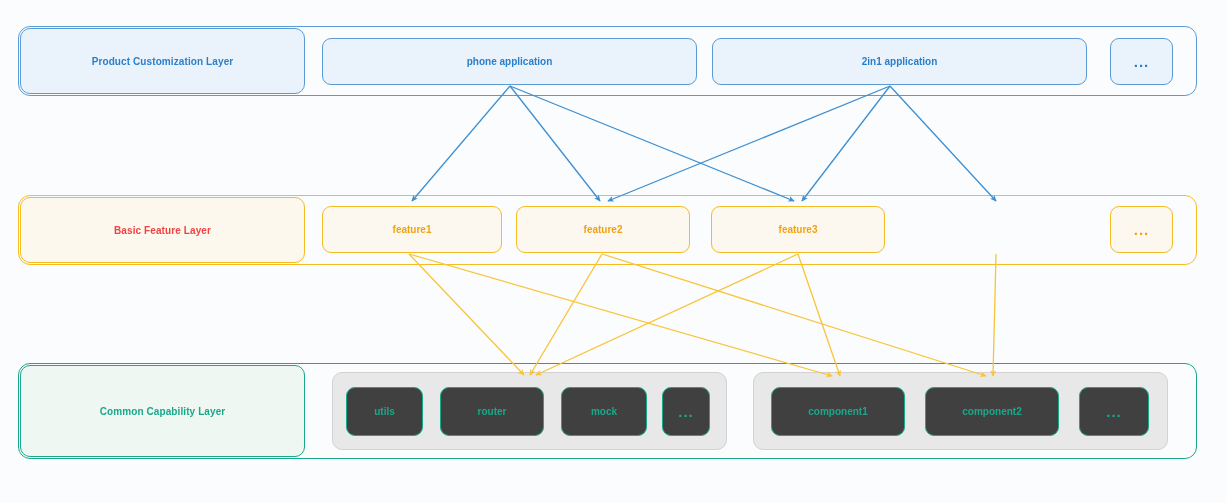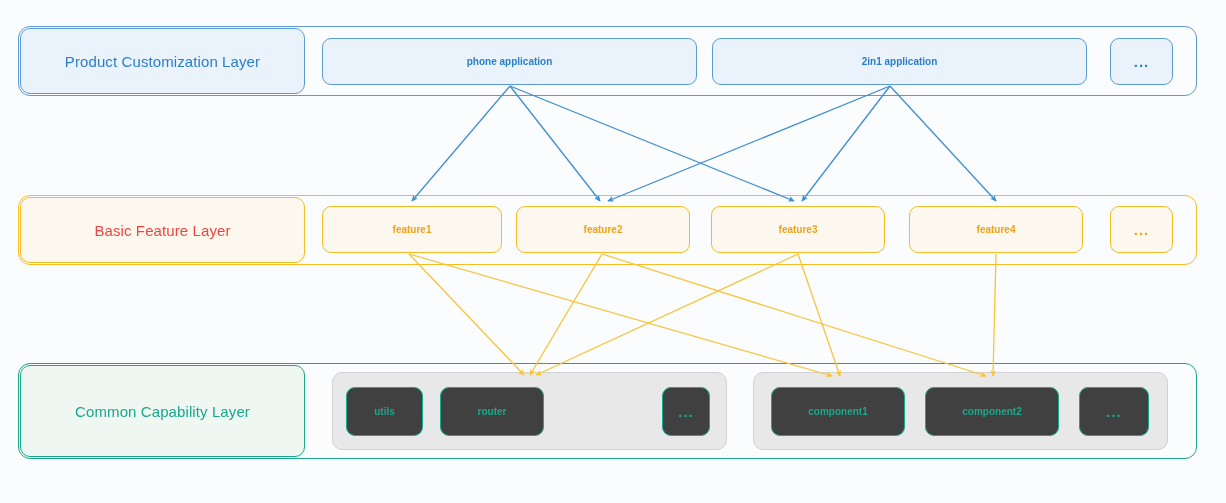--- a/index.html
+++ b/index.html
@@ -17,21 +17,21 @@
   .band{position:absolute;box-sizing:border-box;border-width:1.5px;border-style:solid;border-radius:12px;}
   .band.blue  {border-color:#5b9bd5;}
   .band.amber {border-color:#f5bc24;}
   .band.teal  {border-color:#1aa88a;}
 
   
   .layer-title{
     position:absolute;box-sizing:border-box;
     border-width:1.5px;border-style:solid;border-radius:10px;
     display:flex;align-items:center;justify-content:center;
-    font-weight:normal;font-size:15px;letter-spacing:.1px;
+    font-weight:bold;font-size:10px;letter-spacing:.1px;
     z-index:3;
   }
   .layer-title.blue {border-color:#5b9bd5;background:#eaf3fc;color:#2a7fc9;}
   .layer-title.amber{border-color:#f5bc24;background:#fdf8ee;color:#ef4444;}
   .layer-title.teal {border-color:#1aa88a;background:#eff7f3;color:#1aa88a;}
 
   
   .node{
     position:absolute;box-sizing:border-box;
     border-width:1.4px;border-style:solid;border-radius:9px;
@@ -123,34 +123,34 @@
   <div class="band amber" style="left:18px;top:195px;width:1179px;height:70px;"></div>
 
   <div class="layer-title amber" style="left:20px;top:197px;width:285px;height:66px;">Basic Feature Layer</div>
 
   <div class="node amber" style="left:322px;top:206px;width:180px;height:47px;">feature1</div>
 
   <div class="node amber" style="left:516px;top:206px;width:174px;height:47px;">feature2</div>
 
   <div class="node amber" style="left:711px;top:206px;width:174px;height:47px;text-align:right;">feature3</div>
 
-  <div class="node amber" style="left:909px;top:206px;width:174px;height:47px;">feature4</div>
 
   <div class="node amber dots" style="left:1110px;top:206px;width:63px;height:47px;">...</div>
 
   <div class="band teal" style="left:18px;top:363px;width:1179px;height:96px;"></div>
 
   <div class="layer-title teal" style="left:20px;top:365px;width:285px;height:92px;">Common Capability Layer</div>
 
   <div class="group-box" style="left:332px;top:372px;width:395px;height:78px;"></div>
 
   <div class="node teal" style="left:346px;top:387px;width:77px;height:49px;">utils</div>
 
   <div class="node teal" style="left:440px;top:387px;width:104px;height:49px;">router</div>
 
+  <div class="node teal" style="left:561px;top:387px;width:86px;height:49px;">mock</div>
 
   <div class="node teal dots" style="left:662px;top:387px;width:48px;height:49px;">...</div>
 
   <div class="group-box" style="left:753px;top:372px;width:415px;height:78px;"></div>
 
   <div class="node teal" style="left:771px;top:387px;width:134px;height:49px;">component1</div>
 
   <div class="node teal" style="left:925px;top:387px;width:134px;height:49px;">component2</div>
 
   <div class="node teal dots" style="left:1079px;top:387px;width:70px;height:49px;">...</div>

